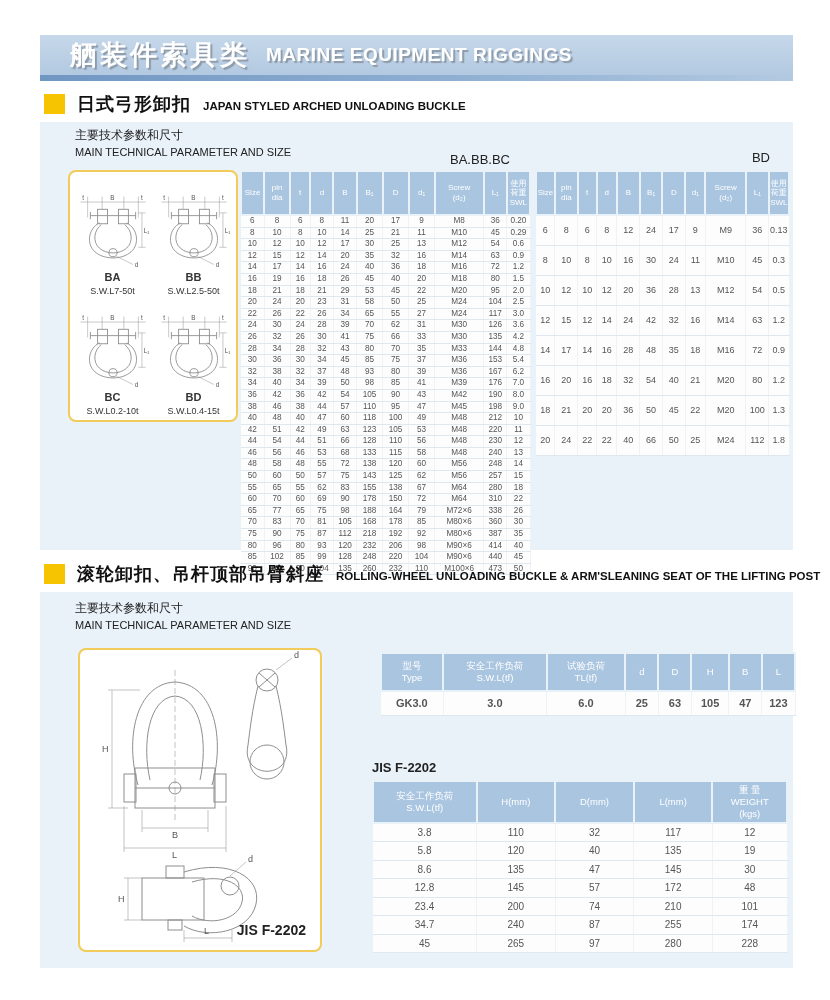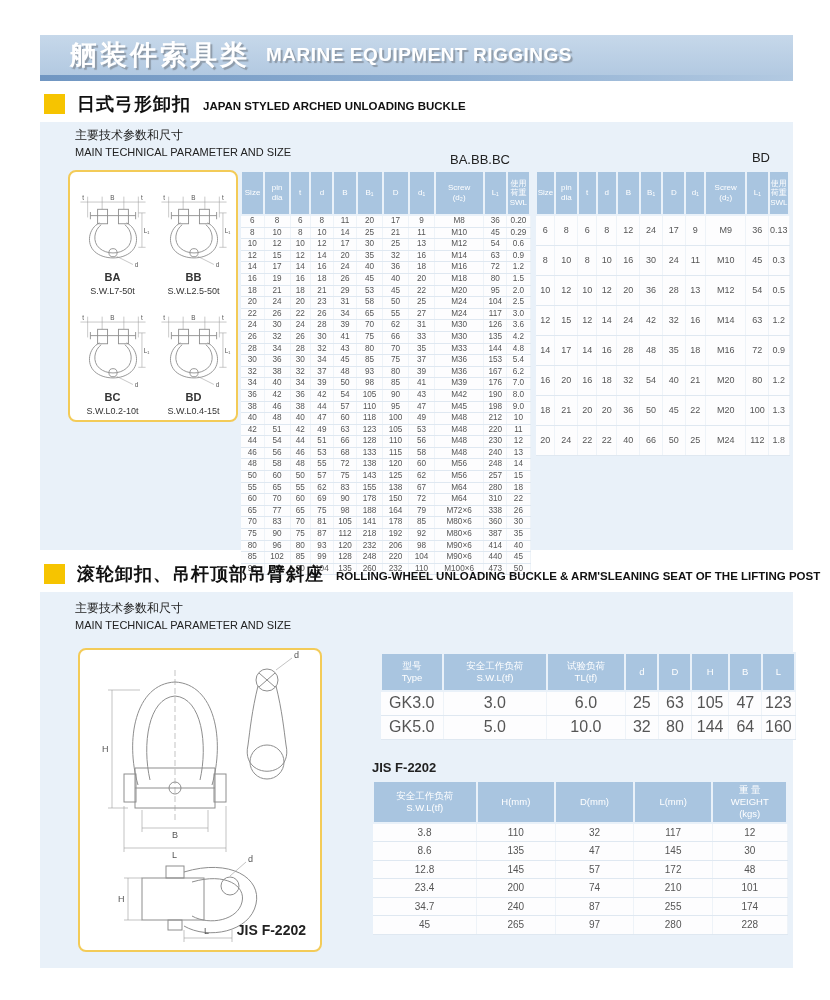--- a/index.html
+++ b/index.html
@@ -62,21 +62,21 @@
   #tbl1-wrap { position:absolute; left:240px; top:170px; width:291px; }
   #tbl1 th { font-size:8px; height:44px; line-height:1.2; }
   #tbl1 td { font-size:8.2px; height:10.6px; line-height:10.6px; }
 
   #tbl2-wrap { position:absolute; left:535px; top:170px; width:255px; }
   #tbl2 th { font-size:8px; height:44px; line-height:1.2; }
   #tbl2 td { font-size:9px; height:30px; }
 
   #gk-wrap { position:absolute; left:380px; top:652px; width:416px; }
   #tbl-gk th { font-size:9.5px; height:38px; line-height:1.25; }
-  #tbl-gk td { font-size:16px; height:24px; }
+  #tbl-gk td { font-size:11px; height:24px;font-weight:bold; }
 
   #jis-label { position:absolute; left:372px; top:760px; font-size:13px;
     font-weight:bold; color:#222; }
   #jis-wrap { position:absolute; left:372px; top:780px; width:416px; }
   #tbl-jis th { font-size:9.5px; height:42px; line-height:1.25; }
   #tbl-jis td { font-size:10px; height:18.5px; }
 </style>
 </head>
 <body>
 
@@ -547,21 +547,21 @@
           <td>M72×6</td>
           <td>338</td>
           <td>26</td>
         </tr>
         <tr>
           <td>70</td>
           <td>83</td>
           <td>70</td>
           <td>81</td>
           <td>105</td>
-          <td>141</td>
+          <td>168</td>
           <td>178</td>
           <td>85</td>
           <td>M80×6</td>
           <td>360</td>
           <td>30</td>
         </tr>
         <tr>
           <td>75</td>
           <td>90</td>
           <td>75</td>
@@ -859,30 +859,20 @@
         <tr>
           <td>GK3.0</td>
           <td>3.0</td>
           <td>6.0</td>
           <td>25</td>
           <td>63</td>
           <td>105</td>
           <td>47</td>
           <td>123</td>
         </tr>
-        <tr>
-          <td>GK5.0</td>
-          <td>5.0</td>
-          <td>10.0</td>
-          <td>32</td>
-          <td>80</td>
-          <td>144</td>
-          <td>64</td>
-          <td>160</td>
-        </tr>
       </tbody>
   </table>
 </div>
 
 <div id="jis-label">JIS F-2202</div>
 <div id="jis-wrap">
   <table id="tbl-jis">
     <colgroup>
       <col style="width:25%">
         <col style="width:19%">
@@ -904,20 +894,27 @@
       </thead>
     <tbody>
         <tr>
           <td>3.8</td>
           <td>110</td>
           <td>32</td>
           <td>117</td>
           <td>12</td>
         </tr>
         <tr>
+          <td>5.8</td>
+          <td>120</td>
+          <td>40</td>
+          <td>135</td>
+          <td>19</td>
+        </tr>
+        <tr>
           <td>8.6</td>
           <td>135</td>
           <td>47</td>
           <td>145</td>
           <td>30</td>
         </tr>
         <tr>
           <td>12.8</td>
           <td>145</td>
           <td>57</td>

